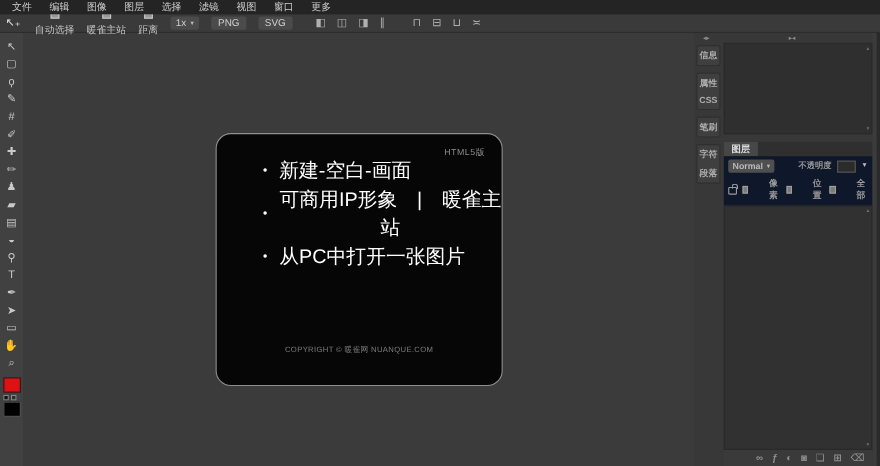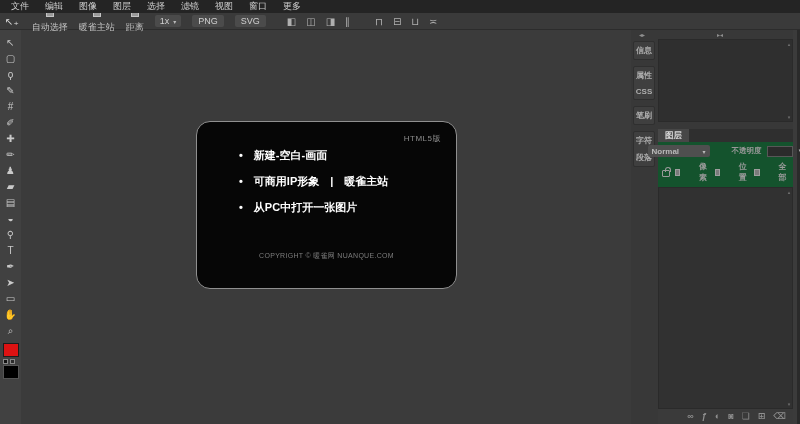--- a/index.html
+++ b/index.html
@@ -28,46 +28,46 @@
   .swatches { margin-top:4px; width:16px; }
   .fg-swatch { width:16px; height:14px; border:1px solid #1d1d1d; }
   .swap-row { display:flex; gap:2px; margin:2px 0 1px 0; }
   .mini-sw { width:5px; height:5px; border:1px solid #888; }
   .mini-sw.a { background:#111; } .mini-sw.b { background:#2c2c2c; }
   .bg-swatch { width:16px; height:14px; background:#000; border:1px solid #555; }
   .teal-dot { position:absolute; left:0; top:80px; width:6px; height:11px; border-radius:0 6px 6px 0; background:#2f9c8f; }
 
   
   .canvas { position:absolute; left:21px; top:30px; width:614px; bottom:0; background:#3b3b3b; }
-  .card { position:absolute; left:175px; top:91px; width:261px; height:168px; background:#060606; border:1px solid #8f8f8f; border-radius:14px; }
+  .card { position:absolute; left:175px; top:91px; width:261px; height:230px; background:#060606; border:1px solid #8f8f8f; border-radius:14px; }
   .card-badge { position:absolute; top:11px; right:15px; font-size:8px; color:#8c8c8c; letter-spacing:.5px; }
   .card-logo { margin-top:33px; text-align:center; color:#ffffff; font-size:30px; font-weight:bold; letter-spacing:1px; }
   .card-bullets { margin-top:20px; padding-left:42px; list-style:none; }
-  .card-bullets li { font-size:11px; color:#fff; font-weight:bold; line-height:26px; display:flex; align-items:center;text-align:center; }
+  .card-bullets li { font-size:18px; color:#fff; font-weight:normal; line-height:26px; display:flex; align-items:center;text-align:center; }
   .card-bullets li::before { content:"•"; font-size:11px; margin-right:11px; color:#fff; }
   .card-copy { position:absolute; bottom:27px; left:0; right:0; text-align:center; font-size:7px; color:#7d7d7d; letter-spacing:.3px; }
 
   
   .rightpanel { position:absolute; top:30px; right:7px; width:162px; bottom:0; background:#383838; display:flex; flex-direction:column; z-index:4;font-weight:bold; }
   .rp-header { height:9px; display:flex; align-items:center; font-size:6px; color:#8d8d8d; }
   .rp-collapse-l { margin-left:8px; } .rp-collapse-r { margin-left:72px; }
   .rp-body { flex:1; display:flex; min-height:0; }
   .rp-strip { width:25px; display:flex; flex-direction:column; gap:6px; padding:2px 1px 0 2px; }
   .rp-group { background:#3f3f3f; border:1px solid #2f2f2f; border-radius:2px; }
   .rp-strip-item { font-size:8px; color:#aeaeae; text-align:center; padding:3px 0; }
   .rp-main { flex:1; display:flex; flex-direction:column; min-width:0; margin-left:2px; }
   .rp-tabs { height:13px; display:flex; background:#2f2f2f; }
   .rp-tab { font-size:8.5px; color:#9a9a9a; padding:0 7px; line-height:13px; }
   .rp-tab.active { background:#474747; color:#dcdcdc; }
   .well { position:relative; background:#2f2f2f; border:1px solid #2a2a2a; }
   .history-well { height:83px; }
   .scrollbar { position:absolute; top:0; right:0; bottom:0; width:6px; display:flex; flex-direction:column; justify-content:space-between; align-items:center; color:#6f6f6f; font-size:5px; padding:1px 0; }
   .layers-gap { height:7px; }
   .layers-tabrow { height:13px; display:flex; background:#2f2f2f; }
-  .layers-controls { background:#14532d; padding:3px 4px 4px 4px; display:flex; flex-direction:column; gap:4px;align-items:center; }
+  .layers-controls { background:#0f172a; padding:3px 4px 4px 4px; display:flex; flex-direction:column; gap:4px; }
   .lc-row { display:flex; align-items:center; gap:5px; }
   .blend-select { width:62px; height:12px; background:#4f4f4f; border-radius:2px; font-size:8px; color:#b9b9b9; display:flex; align-items:center; justify-content:space-between; padding:0 4px; }
   .op-label { font-size:7.5px; color:#989898; white-space:nowrap;margin-left:17px; }
   .op-field { width:26px; height:11px; background:#2b2b2b; border:1px solid #575757; }
   .padlock { width:9px; height:7px; border:1px solid #9a9a9a; border-radius:1px; position:relative; margin-top:3px; }
   .padlock::before { content:""; position:absolute; top:-4px; left:1.5px; width:4px; height:4px; border:1px solid #9a9a9a; border-bottom:none; border-radius:3px 3px 0 0; }
   .lock-item { display:flex; align-items:center; gap:19px; font-size:8px; color:#9a9a9a; }
   .mini-check { width:7px; height:7px; background:#7b7b7b; border:1px solid #9e9e9e; display:inline-block; }
   .layers-well { flex:1; background:#313131; }
   .layers-footer { height:15px; display:flex; align-items:center; justify-content:flex-end; gap:8px; padding-right:7px; background:#3a3a3a; }

